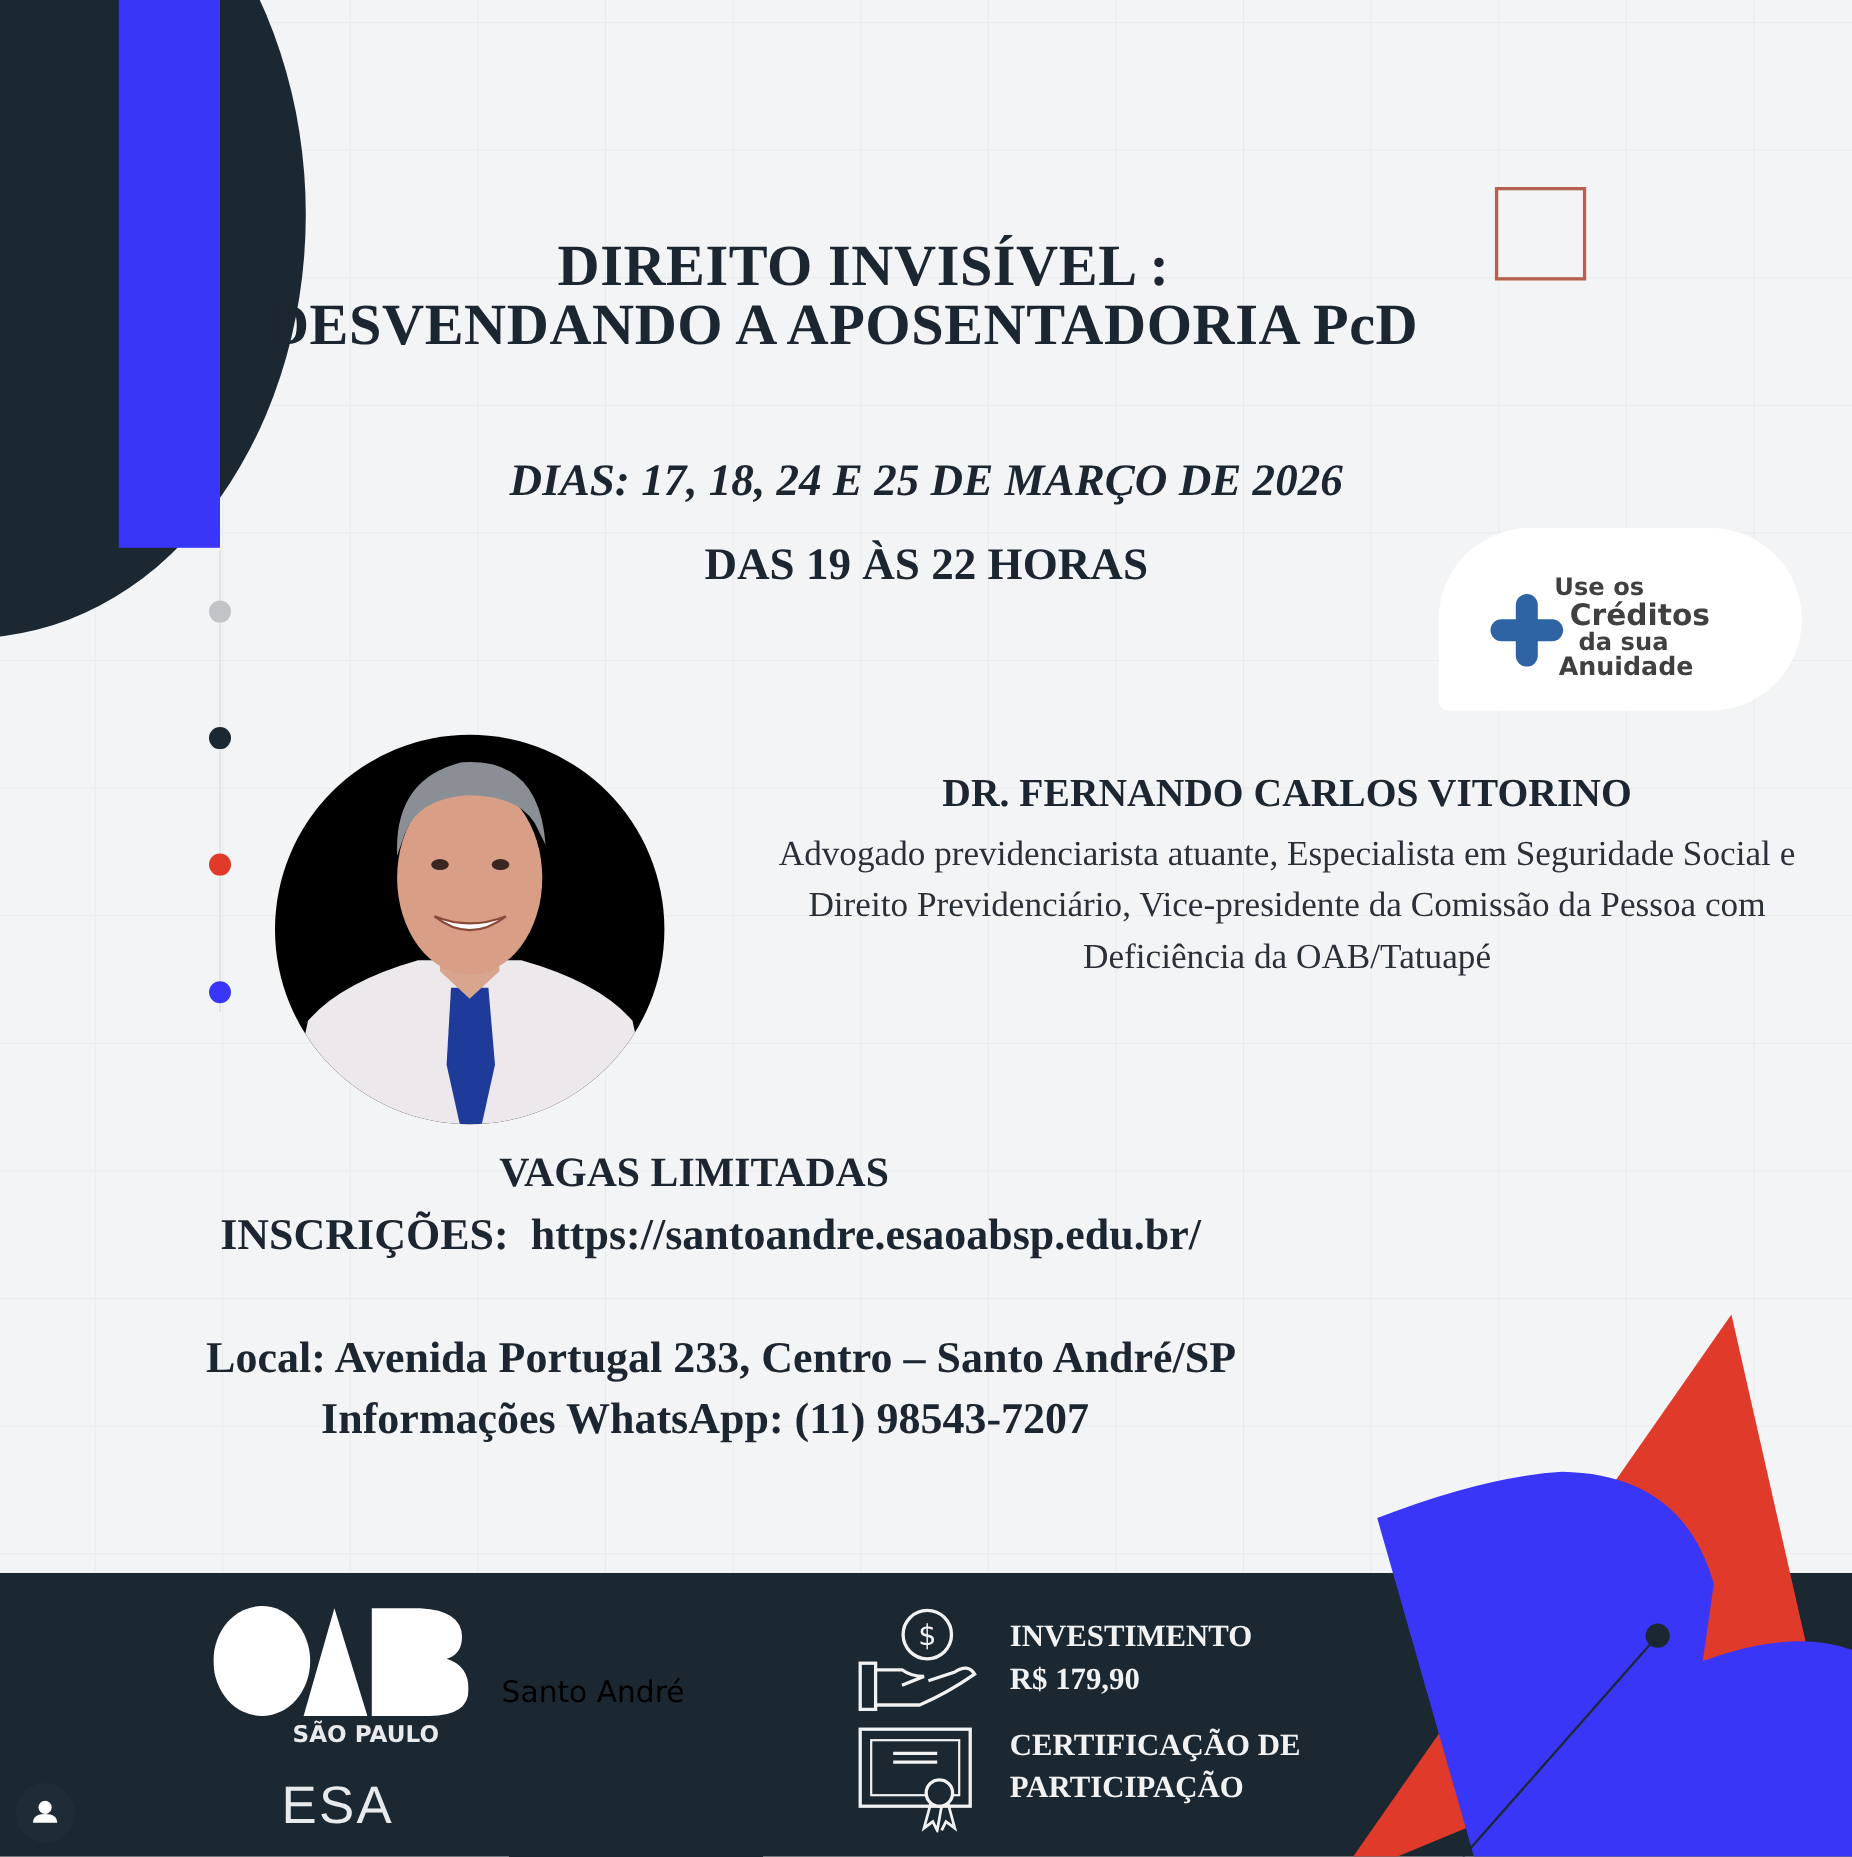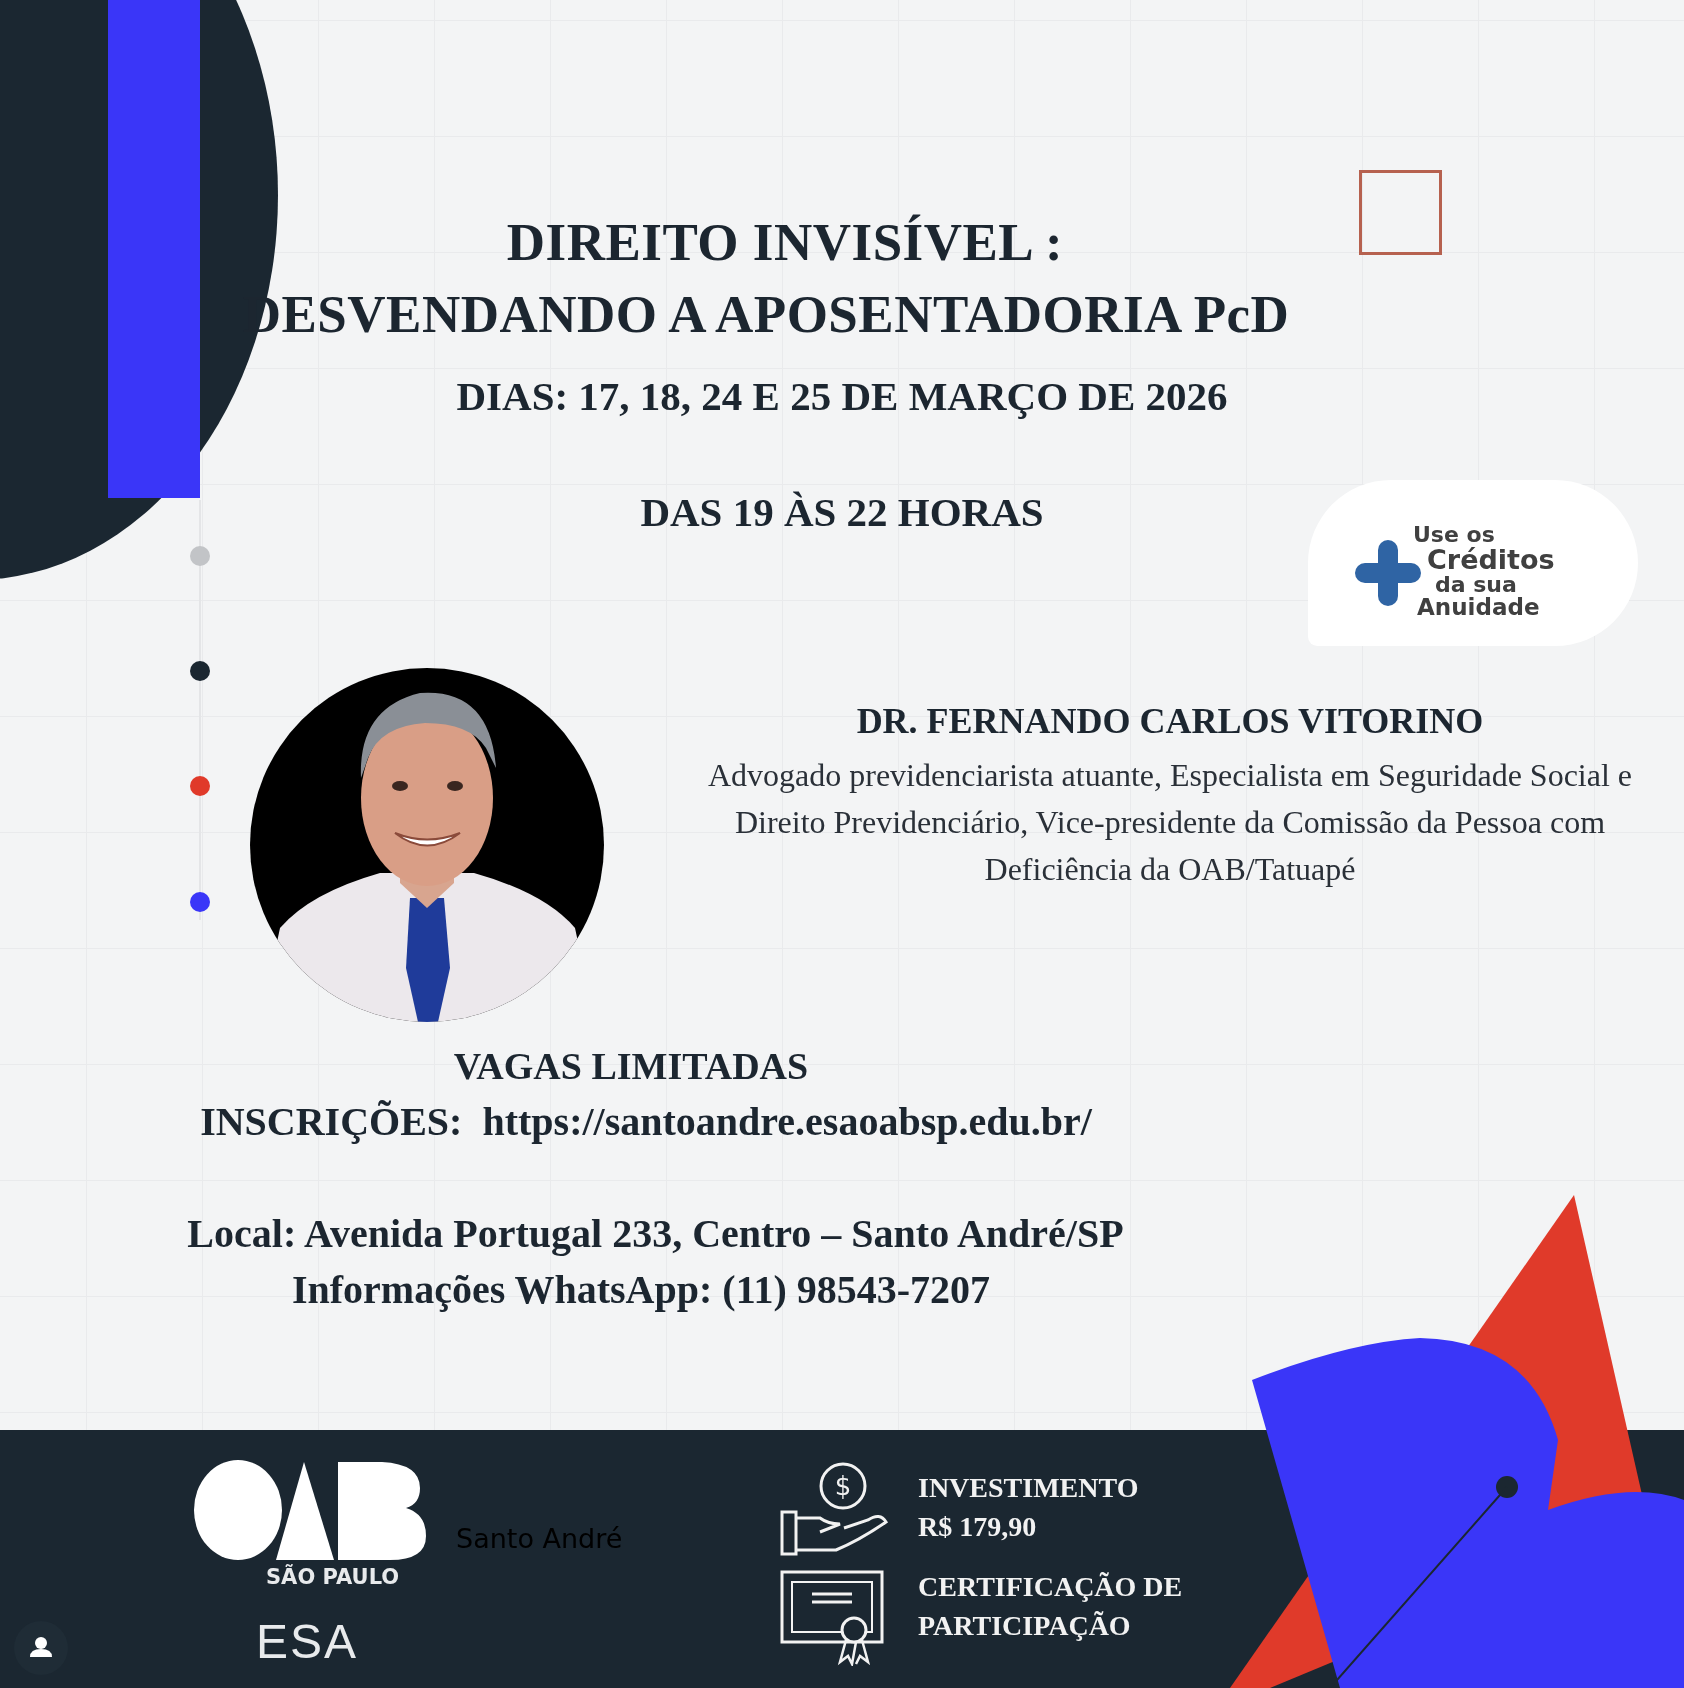--- a/index.html
+++ b/index.html
@@ -41,22 +41,22 @@
 <div class="abs blue-bar"></div>
 <div class="abs vline"></div>
 <div class="abs dot" style="top:546px;background:#c2c4c7;"></div>
 <div class="abs dot" style="top:661px;background:#1b2731;"></div>
 <div class="abs dot" style="top:776px;background:#e03a2a;"></div>
 <div class="abs dot" style="top:892px;background:#3a36f8;"></div>
 
 <div class="abs red-square"></div>
 
 <div class="abs title" style="top:212px;padding-left:46px;box-sizing:border-box;">DIREITO INVISÍVEL :</div>
-<div class="abs title" style="top:284px;padding-left:8px;box-sizing:border-box;">DESVENDANDO A APOSENTADORIA PcD</div>
-<div class="abs dates" style="top:372px;">DIAS: 17, 18, 24 E 25 DE MARÇO DE 2026</div>
+<div class="abs title" style="top:266px;padding-left:8px;box-sizing:border-box;">DESVENDANDO A APOSENTADORIA PcD</div>
+<div class="abs dates" style="top:412px;font-style:italic;">DIAS: 17, 18, 24 E 25 DE MARÇO DE 2026</div>
 <div class="abs dates" style="top:452px;margin-top:36px;">DAS 19 ÀS 22 HORAS</div>
 
 <div class="abs badge"></div>
 <div class="abs badge-plus"></div>
 <div class="abs badge-text">
   <div style="font-size:22px;">Use os</div>
   <div style="font-size:27px;padding-left:14px;line-height:28px;">Créditos</div>
   <div style="font-size:22px;padding-left:22px;">da sua</div>
   <div style="font-size:23px;padding-left:4px;">Anuidade</div>
 </div>

